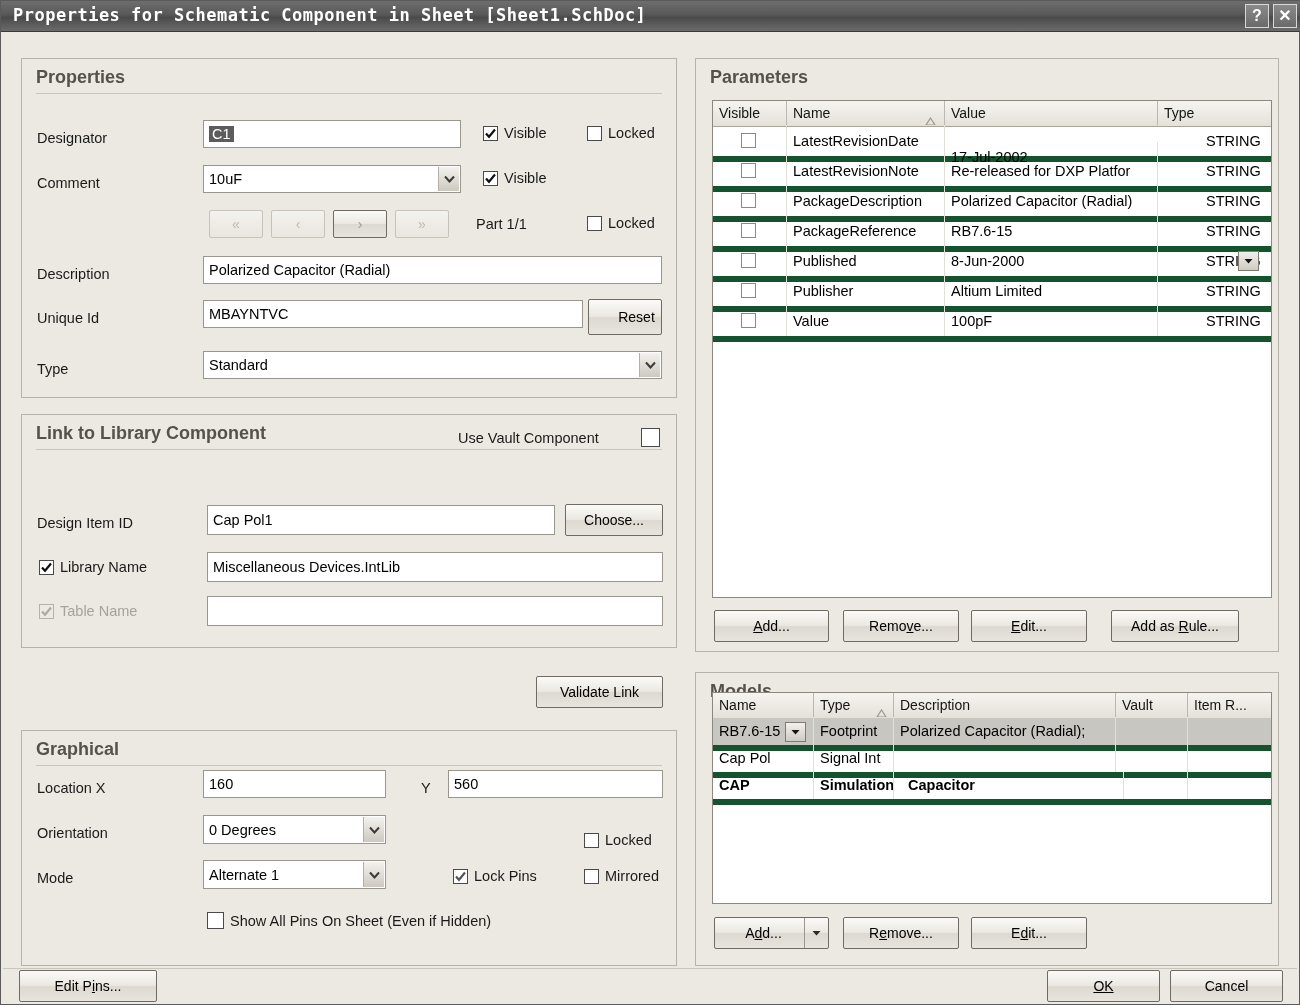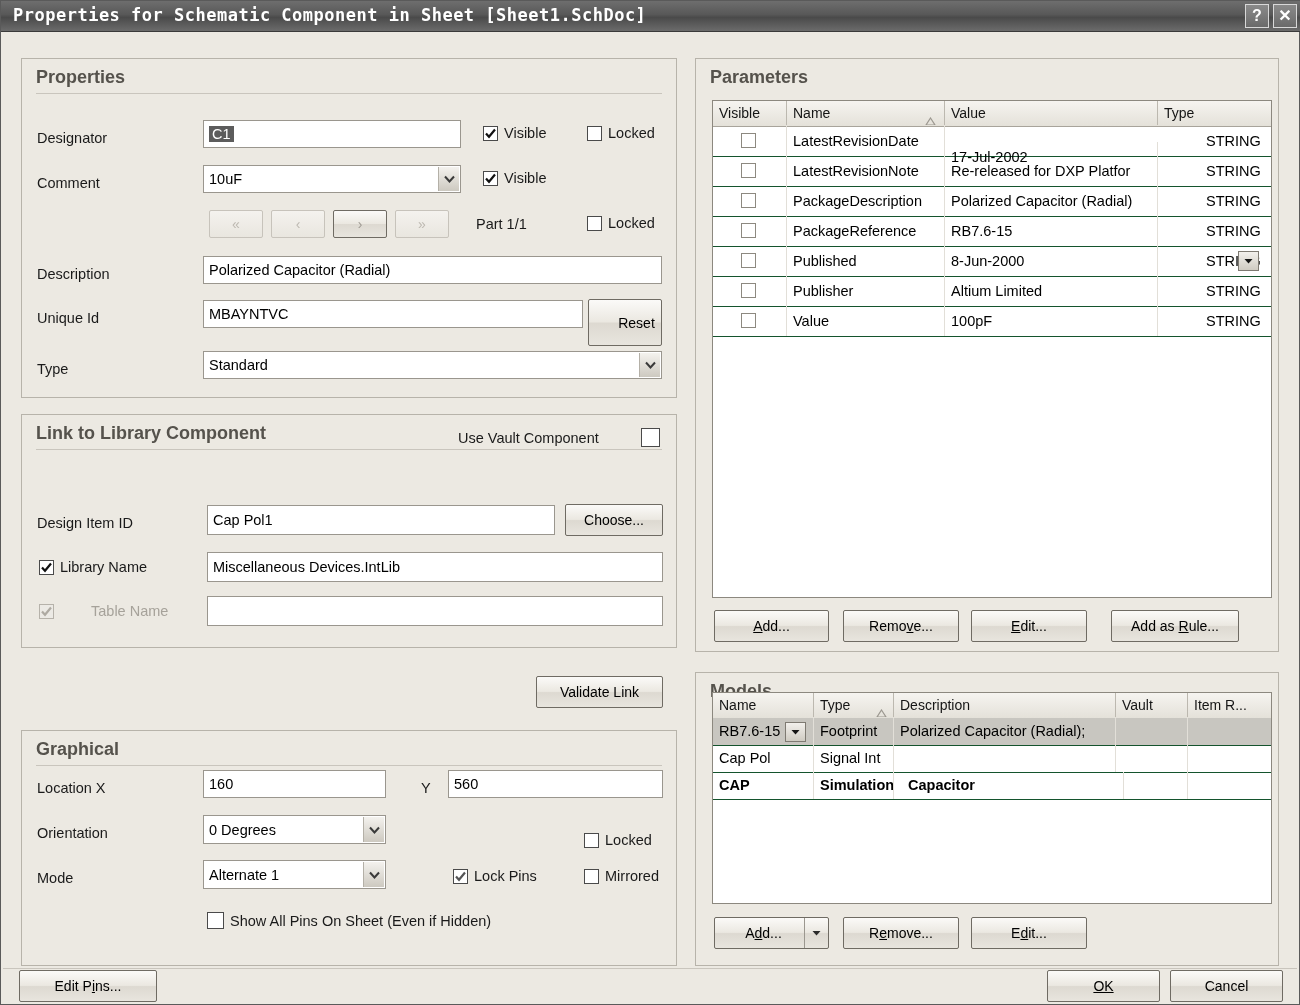--- a/index.html
+++ b/index.html
@@ -228,21 +228,21 @@
   }
   .th.last { border-right: none; }
   .sort-asc {
     position: absolute;
     right: 8px; top: 8px;
   }
   .trow {
     position: absolute;
     left: 0; right: 0;
     height: 30px;
-    border-bottom: 1px solid #14532d;
+    border-bottom: 6px solid #14532d;
   }
   .trow.selected {
     background: #c8c6c0;
   }
   .td {
     position: absolute;
     top: 0;
     height: 30px;
     line-height: 30px;
     font-size: 14.5px;
@@ -348,21 +348,21 @@
 
     <div class="lbl" style="left:34px; top:234px;">Description</div>
     <div class="field" style="left:200px; top:224px; width:459px; height:28px;">
       <span>Polarized Capacitor (Radial)</span>
     </div>
 
     <div class="lbl" style="left:34px; top:278px;">Unique Id</div>
     <div class="field" style="left:200px; top:268px; width:380px; height:28px;">
       <span>MBAYNTVC</span>
     </div>
-    <div class="btn" style="left:585px; top:267px; width:74px; height:47px;padding-left:23px;">Reset</div>
+    <div class="btn" style="left:585px; top:267px; width:74px; height:36px;padding-left:23px;">Reset</div>
 
     <div class="lbl" style="left:34px; top:329px;">Type</div>
     <div class="combo" style="left:200px; top:319px; width:459px; height:28px;">
       <span>Standard</span>
       <span class="combo-arrow">
         <svg width="11" height="8" viewBox="0 0 11 8">
             <path d="M1 1.5 L5.5 6.5 L10 1.5" stroke="#3a3a3a" stroke-width="2" fill="none"></path>
           </svg>
       </span>
     </div>
@@ -387,21 +387,21 @@
         <svg width="13" height="13" viewBox="0 0 13 13">
             <path d="M2 6.5 L5 9.8 L11 2.5" stroke="#111" stroke-width="2.2" fill="none"></path>
           </svg>
       </span>
       <span>Library Name</span>
     </div>
     <div class="field" style="left:204px; top:520px; width:456px; height:30px;">
       <span>Miscellaneous Devices.IntLib</span>
     </div>
 
-    <div class="chk disabled" style="left:36px; top:571px;gap:31px;">
+    <div class="chk disabled" style="left:36px; top:571px;">
       <span class="box">
         <svg width="13" height="13" viewBox="0 0 13 13">
             <path d="M2 6.5 L5 9.8 L11 2.5" stroke="#aeaaa2" stroke-width="2.2" fill="none"></path>
           </svg>
       </span>
       <span>Table Name</span>
     </div>
     <div class="field" style="left:204px; top:564px; width:456px; height:30px;">
       <span></span>
     </div>

